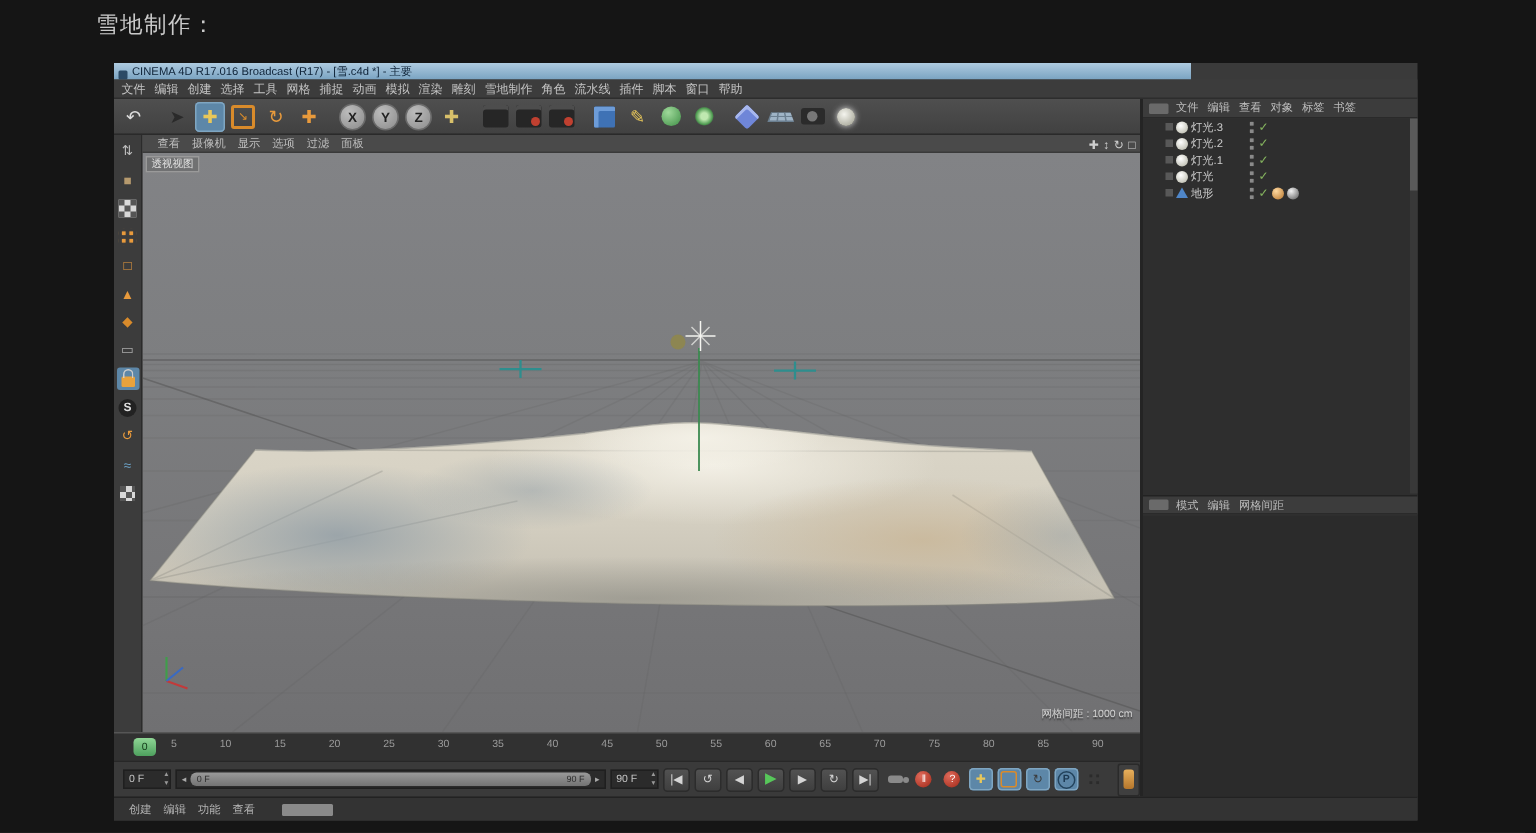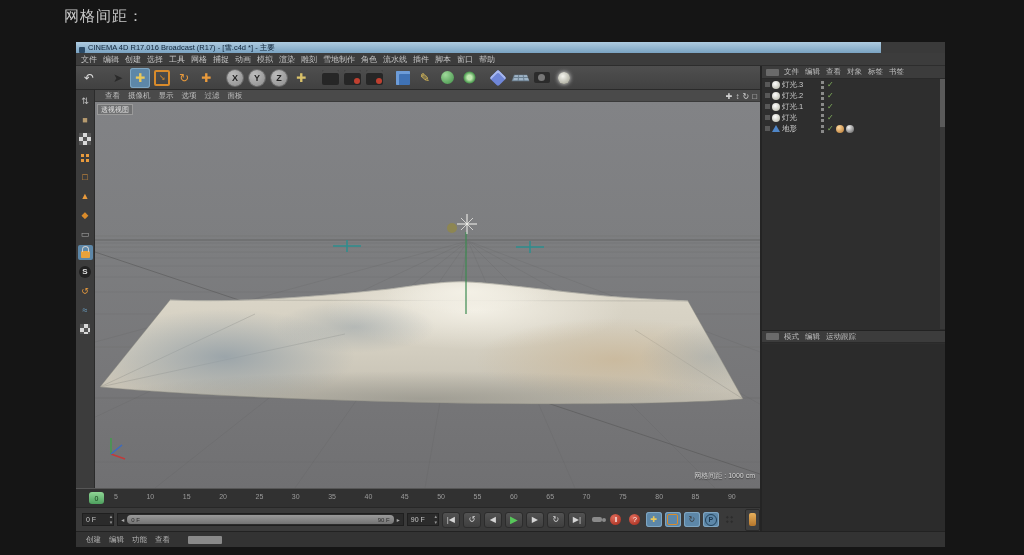--- a/index.html
+++ b/index.html
@@ -1,21 +1,21 @@
 <!DOCTYPE html>
 <html><head>
 <meta charset="utf-8">
 <style>
   html,body{margin:0;padding:0;background:#151515;width:1024px;height:555px;overflow:hidden;
     font-family:"Liberation Sans","DejaVu Sans",sans-serif;}
   .page-heading{position:absolute;left:64px;top:7px;font-size:15px;color:#c9c9c9;letter-spacing:1px;}
   
   .c4d-window{position:absolute;left:76px;top:42px;width:869px;height:505px;background:#3a3a3a;
     font-size:8px;color:#c0c0c0;}
-  .titlebar{position:absolute;left:0;top:0;width:805px;height:11px;
+  .titlebar{position:absolute;left:0;top:0;width:718px;height:11px;
     background:linear-gradient(#aecbe0,#7aa3c2);display:flex;align-items:flex-end;gap:3px;padding-left:3px;box-sizing:border-box;}
   .titlebar .app-ico{width:6px;height:6px;background:#2b4a66;border-radius:1px;flex:0 0 auto;}
   .titlebar .title-text{font-size:7.5px;color:#0e2338;white-space:nowrap;}
   .menubar{position:absolute;left:0;top:11px;width:869px;height:13px;background:#3c3c3c;border-bottom:1px solid #2d2d2d;
     display:flex;align-items:center;box-sizing:border-box;padding-left:2px;}
   .menubar span{padding:0 3px;font-size:8px;color:#c4c4c4;cursor:default;}
   
   .toolbar{position:absolute;left:0;top:24px;width:684px;height:24px;background:linear-gradient(#4f4f4f,#414141);
     display:flex;align-items:center;gap:2px;padding-left:3px;box-sizing:border-box;border-bottom:1px solid #2a2a2a;}
   .tb{width:20px;height:20px;border-radius:3px;display:flex;align-items:center;justify-content:center;
@@ -59,21 +59,21 @@
   .vp-label{position:absolute;left:2px;top:14px;border:1px solid #9a9a9a;background:rgba(90,90,90,.45);
     color:#e0e0e0;font-size:7px;padding:0 3px;line-height:9px;}
   .vp-hud{position:absolute;right:5px;bottom:7px;font-size:7px;color:#d5d5d5;text-shadow:0 1px 1px #333;}
   
   .vdivider{position:absolute;left:684px;top:24px;width:2px;height:465px;background:#242424;}
   .rpanel{position:absolute;left:686px;top:24px;width:183px;height:465px;background:#2e2e2e;}
   .om-menubar{position:absolute;left:0;top:0;width:183px;height:13px;background:#3c3c3c;border-bottom:1px solid #2a2a2a;
     display:flex;align-items:center;box-sizing:border-box;padding-left:2px;}
   .om-menubar span,.am-menubar span{padding:0 3px;font-size:7.5px;color:#bdbdbd;}
   .om-menuico{width:7px;height:7px;background:#6a6a6a;border-radius:1px;margin:0 2px;flex:0 0 auto;}
-  .om-rows{position:absolute;left:0;top:13px;width:178px;}
+  .om-rows{position:absolute;left:12px;top:13px;width:178px;}
   .om-row{height:11px;display:flex;align-items:center;gap:2px;padding-left:3px;}
   .om-exp{width:5px;height:5px;background:#585858;flex:0 0 auto;}
   .om-bulb{width:8px;height:8px;border-radius:50%;background:radial-gradient(circle at 40% 35%,#fff,#b0b0a0);flex:0 0 auto;}
   .om-terrain{width:0;height:0;border-left:4px solid transparent;border-right:4px solid transparent;border-bottom:7px solid #4f86c8;flex:0 0 auto;}
   .om-name{font-size:7.5px;color:#cccccc;width:36px;}
   .om-dots{width:5px;height:9px;background-image:radial-gradient(#8a8a8a 1.5px,transparent 1.6px);background-size:5px 5px;flex:0 0 auto;}
   .om-check{color:#84b35e;font-size:8px;flex:0 0 auto;}
   .om-tag{width:8px;height:8px;border-radius:50%;flex:0 0 auto;}
   .om-tag.phong{background:radial-gradient(circle at 35% 30%,#ffd9a0,#b5742b);}
   .om-tag.texture{background:radial-gradient(circle at 35% 30%,#f2f2f2,#555);}
@@ -115,21 +115,21 @@
   .solo-btn i{display:block;width:7px;height:13px;background:linear-gradient(#e8b05c,#b5762b);border-radius:2px;}
   
   .matstrip{position:absolute;left:0;top:489px;width:869px;height:16px;background:#333333;border-top:1px solid #222;
     display:flex;align-items:center;box-sizing:border-box;padding-left:6px;}
   .matstrip span{padding:0 4px;font-size:7.5px;color:#b2b2b2;}
   .matstrip .mfield{width:26px;height:8px;background:#8a8a8a;border-radius:1px;margin-left:14px;}
 </style>
 </head>
 <body>
 
-<div class="page-heading">网格间距：</div>
+<div class="page-heading">雪地制作：</div>
 
 <div class="c4d-window">
 
   <div class="titlebar">
     <span class="app-ico"></span>
     <span class="title-text">CINEMA 4D R17.016 Broadcast (R17) - [雪.c4d *] - 主要</span>
   </div>
 
   <div class="menubar">
       <span>文件</span>
@@ -415,21 +415,21 @@
         <span class="om-check">✓</span>
         <span class="om-tag phong"></span>
         <span class="om-tag texture"></span>
       </div>
     </div>
     <div class="om-scroll">
         <i></i>
       </div>
     <div class="am-menubar">
       <span class="om-menuico"></span>
-      <span style="display:contents"><span>模式</span><span>编辑</span><span>运动跟踪</span></span>
+      <span style="display:contents"><span>模式</span><span>编辑</span><span>网格间距</span></span>
     </div>
     <div class="am-body"></div>
   </div>
 
   <div class="ruler">
     <div class="frame-marker">0</div>
     <div class="ruler-ticks">
         <span>5</span>
         <span>10</span>
         <span>15</span>

